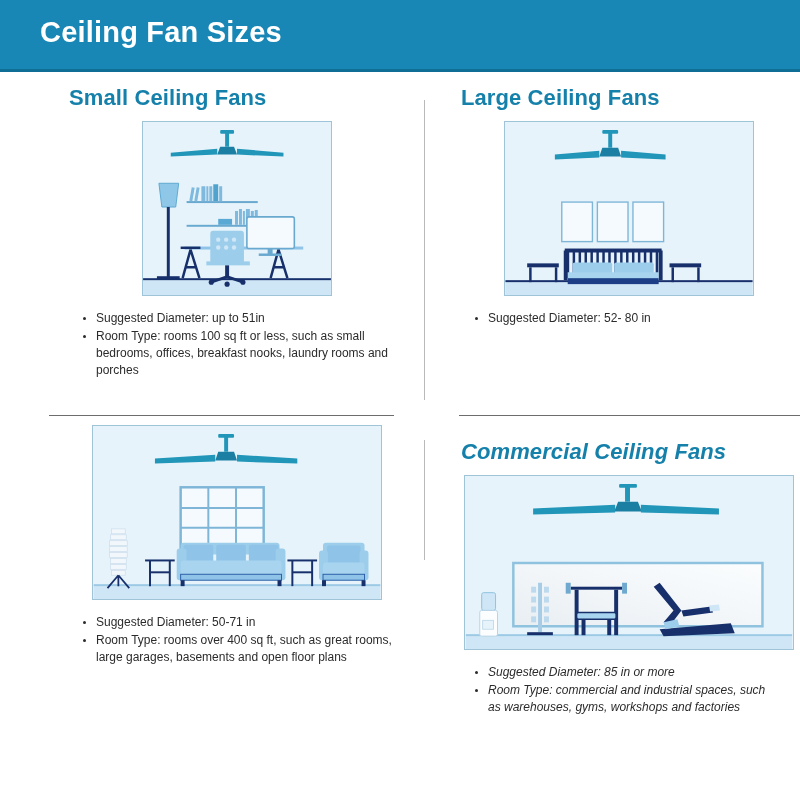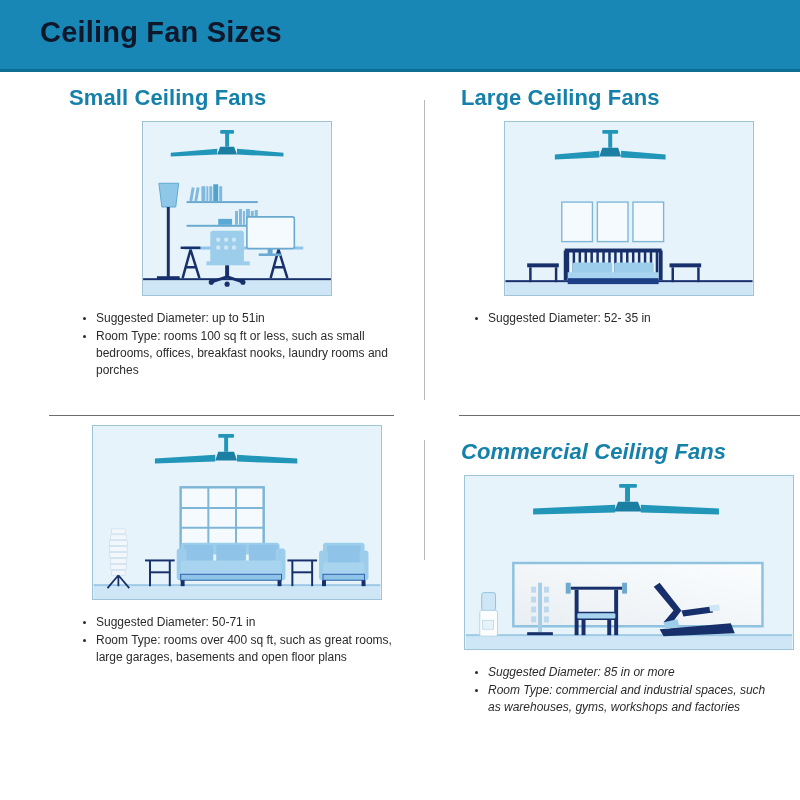--- a/index.html
+++ b/index.html
@@ -13,21 +13,21 @@
 
   
   .header{
     position:absolute;left:0;top:0;width:800px;height:72px;
     background:#1887b5;
     border-bottom:3px solid #0f6e96;
     box-sizing:border-box;
   }
   .header-title{
     position:absolute;left:40px;top:16px;
-    color:#0f172a;
+    color:#ffffff;
     font-size:29px;font-weight:bold;
     letter-spacing:.2px;
     text-align:center;
   }
 
   
   .grid{
     position:absolute;left:0;top:75px;width:800px;height:725px;margin-left:29px;
   }
   .panel{position:absolute;box-sizing:border-box;}
@@ -249,21 +249,21 @@
           </g>
           <g>
             <rect x="166" y="143" width="32" height="4" fill="#17306b"></rect>
             <rect x="168" y="147" width="2.5" height="15" fill="#17306b"></rect>
             <rect x="194" y="147" width="2.5" height="15" fill="#17306b"></rect>
           </g>
         </svg>
       </div>
 
       <ul class="bullets">
-        <li>Suggested Diameter: 52- 35 in</li>
+        <li>Suggested Diameter: 52- 80 in</li>
       </ul>
     </div>
 
     <div class="panel p-bl">
 
       <div class="scene scene-xl">
         <svg viewBox="0 0 290 175" xmlns="http://www.w3.org/2000/svg">
           <rect x="0" y="0" width="290" height="175" fill="#e6f3fb"></rect>
           <rect x="0" y="162" width="290" height="13" fill="#cfe6f6"></rect>
           <rect x="0" y="160" width="290" height="2" fill="#9cc9e4"></rect>

